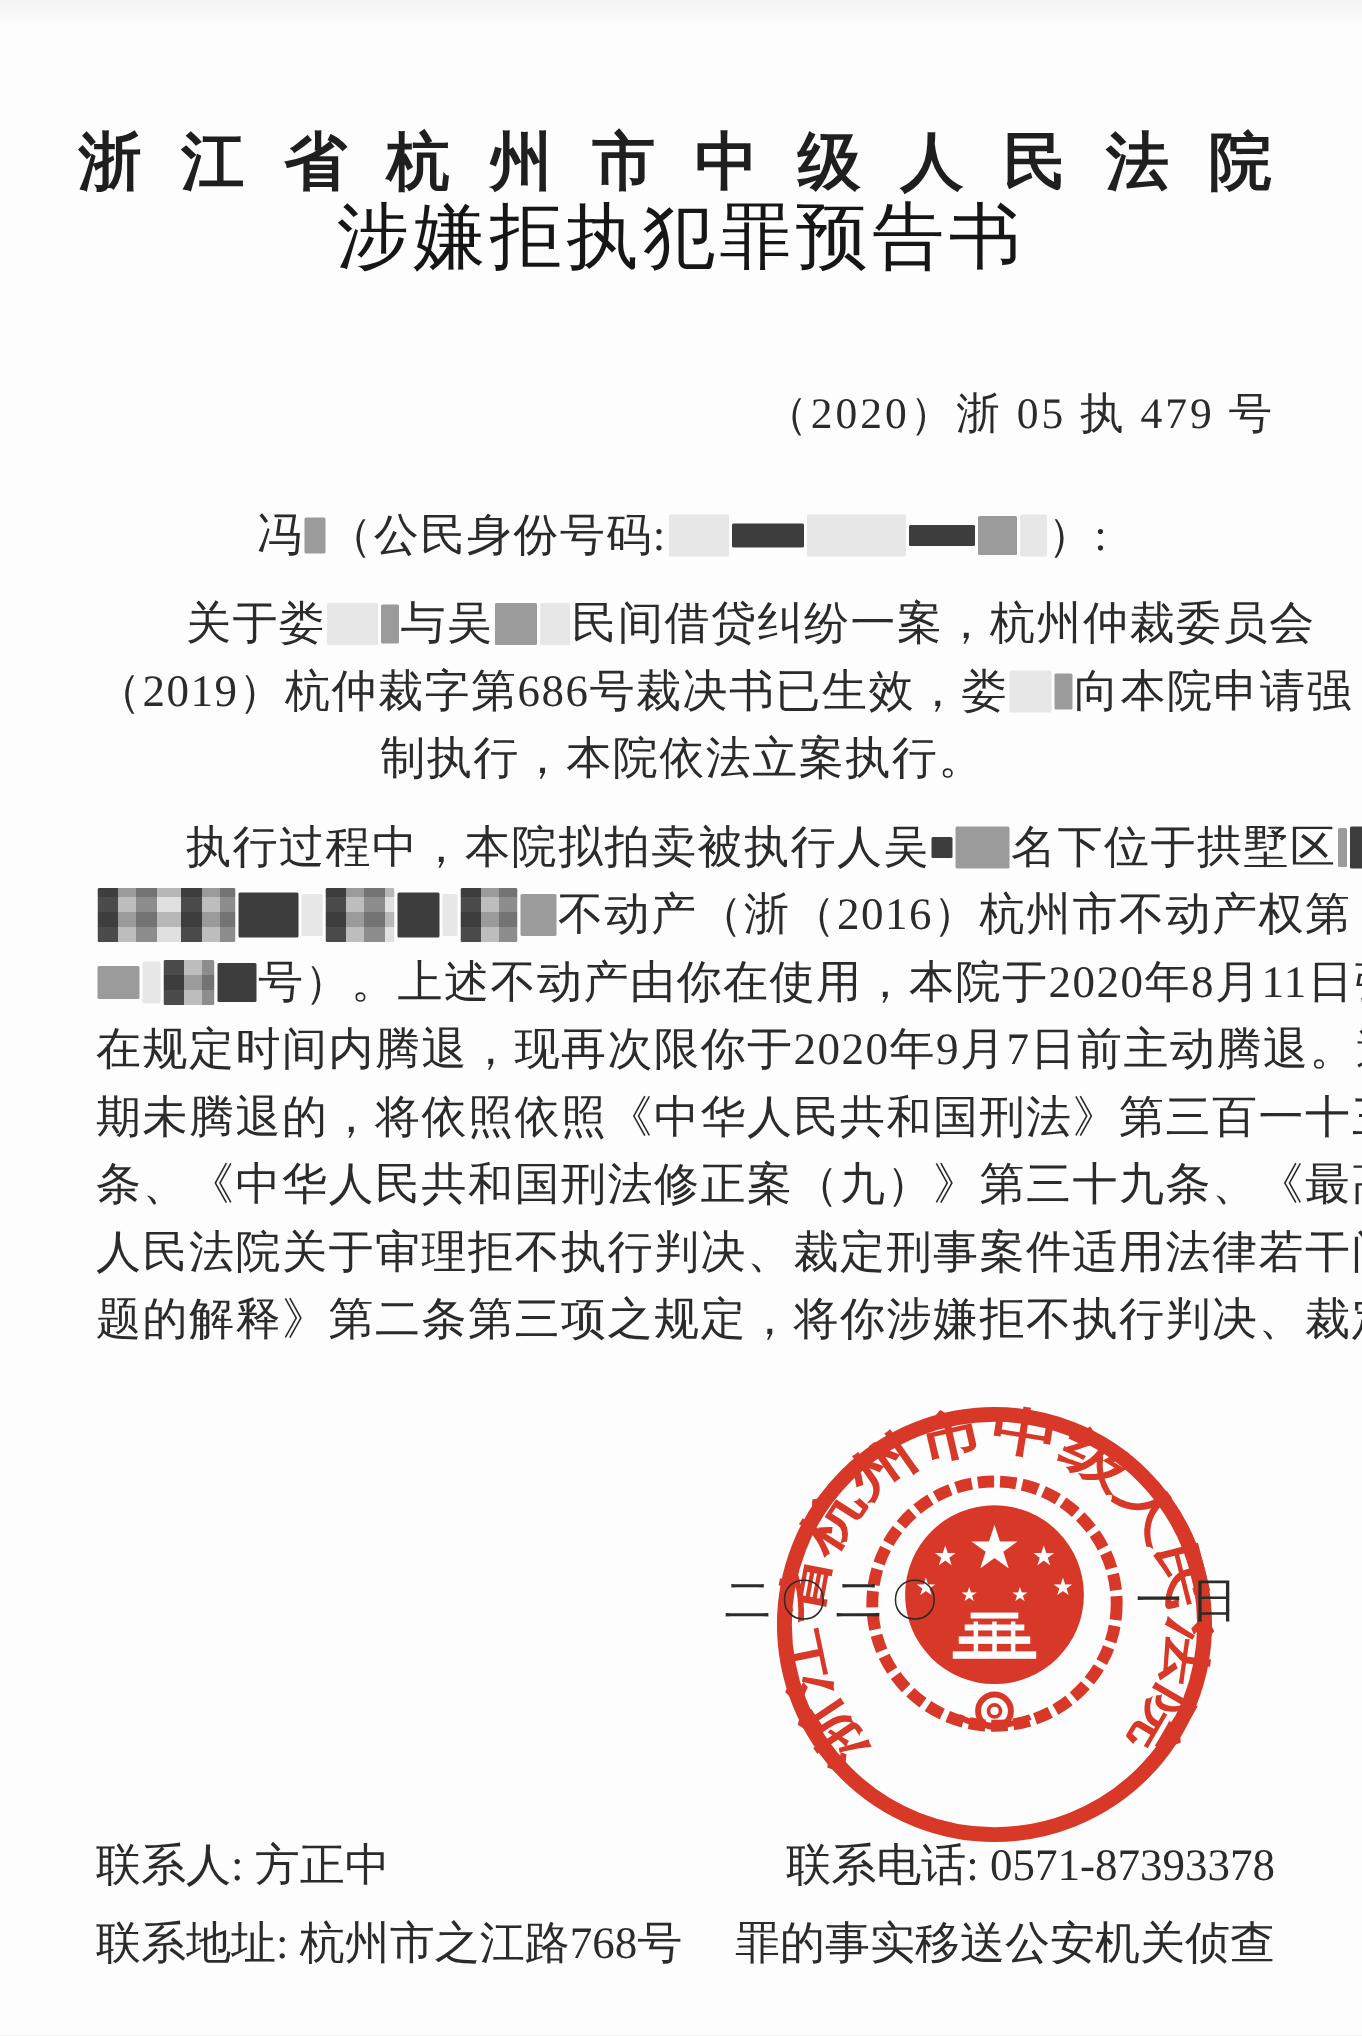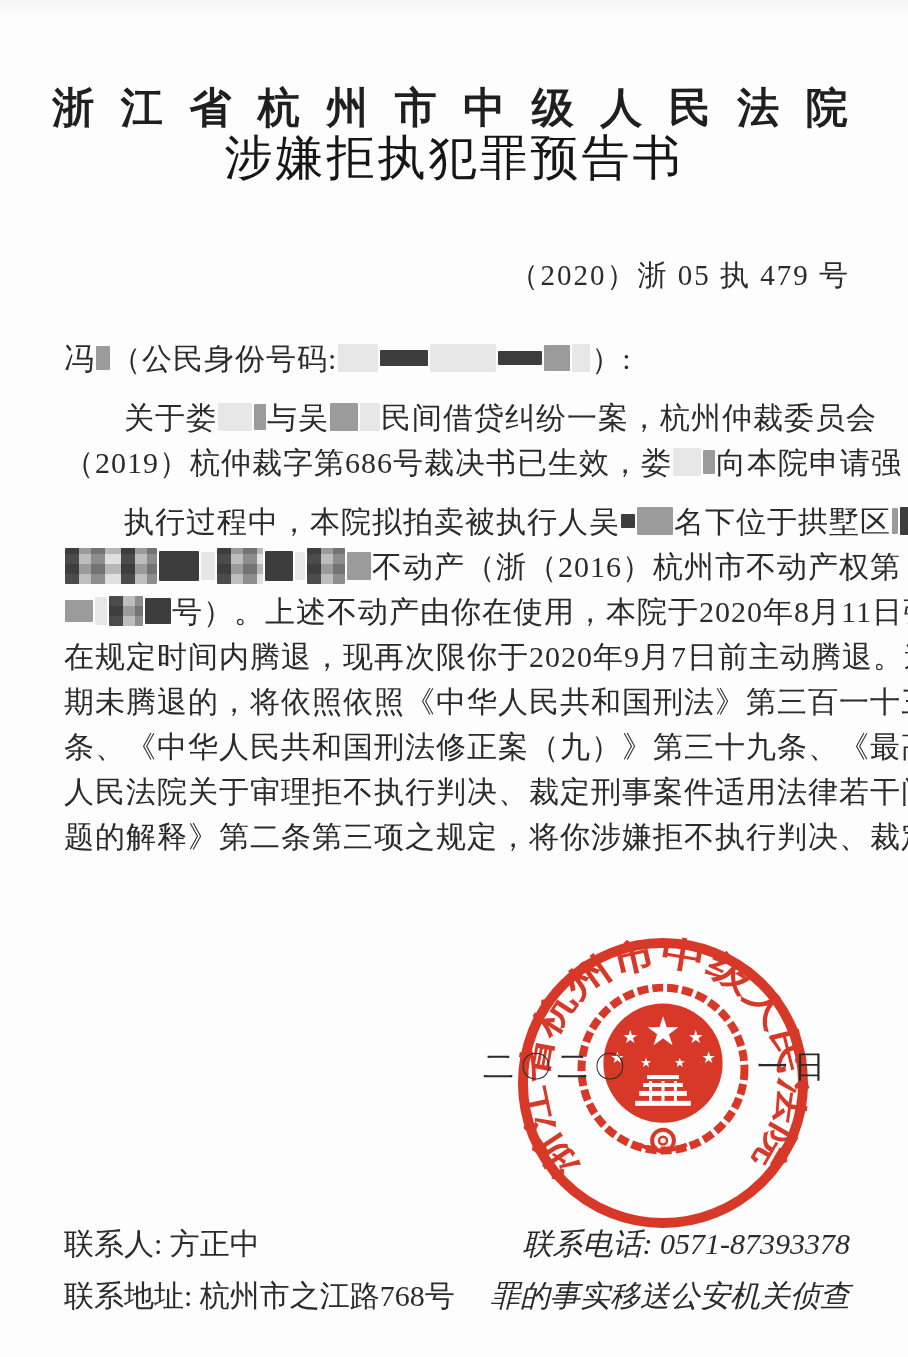--- a/index.html
+++ b/index.html
@@ -34,21 +34,21 @@
     letter-spacing:2px;
   }
   .body-text{
     position:absolute;top:332px;left:64px;width:782px;
     font-size:30px;
     line-height:45px;
     letter-spacing:1px;
   }
   .para{margin:0;}
   .para + .para{margin-top:14px;}
-  .line{white-space:nowrap;height:45px;}
+  .line{white-space:nowrap;height:45px;text-align:center;}
   .para.indent .line.first{padding-left:60px;}
   .t{vertical-align:middle;}
   .rd{
     display:inline-block;
     height:28px;width:30px;
     vertical-align:middle;
     margin:0 1px;
     border-radius:1px;
   }
   .rd-light{background:#e7e7e7;}
@@ -73,40 +73,41 @@
     width:298px;height:298px;
     z-index:2;
     opacity:.96;
   }
   .footer{
     position:absolute;top:1218px;left:64px;width:786px;
     font-size:30px;
     line-height:52px;
   }
   .footer-row{display:flex;justify-content:space-between;white-space:nowrap;}
-  .footer-right{text-align:right;font-style:italic;}
+  .footer-right{text-align:right;}
 </style>
 </head>
 <body>
 
 <div class="page">
 
   <div class="court-title">浙 江 省 杭 州 市 中 级 人 民 法 院</div>
 
   <div class="doc-title">涉嫌拒执犯罪预告书</div>
 
   <div class="case-number">（2020）浙 05 执 479 号</div>
 
   <div class="body-text">
       <div class="para">
         <div class="line first"><span class="t">冯</span><span class="rd rd-gray" style="width: 14px; height: 24px;"></span><span class="t">（公民身份号码:</span><span class="rd rd-light" style="width: 40px;"></span><span class="rd rd-dark" style="width: 48px; height: 16px;"></span><span class="rd rd-light" style="width: 66px;"></span><span class="rd rd-dark" style="width: 44px; height: 14px;"></span><span class="rd rd-gray" style="width: 26px; height: 26px;"></span><span class="rd rd-light" style="width: 18px;"></span><span class="t">）:</span></div>
       </div>
       <div class="para indent">
         <div class="line first"><span class="t">关于娄</span><span class="rd rd-light" style="width: 34px;"></span><span class="rd rd-gray" style="width: 12px; height: 26px;"></span><span class="t">与吴</span><span class="rd rd-gray" style="width: 28px;"></span><span class="rd rd-light" style="width: 20px;"></span><span class="t">民间借贷纠纷一案，杭州仲裁委员会</span></div>
         <div class="line"><span class="t">（2019）杭仲裁字第686号裁决书已生效，娄</span><span class="rd rd-light" style="width: 28px;"></span><span class="rd rd-gray" style="width: 12px; height: 24px;"></span><span class="t">向本院申请强</span></div>
+        <div class="line"><span class="t">制执行，本院依法立案执行。</span></div>
       </div>
       <div class="para indent">
         <div class="line first"><span class="t">执行过程中，本院拟拍卖被执行人吴</span><span class="rd rd-dark" style="width: 14px; height: 14px;"></span><span class="rd rd-gray" style="width: 36px;"></span><span class="t">名下位于拱墅区</span><span class="rd rd-gray" style="width: 6px; height: 26px;"></span><span class="rd rd-dark" style="width: 26px;"></span></div>
         <div class="line"><span class="rd rd-mosaic" style="width: 92px; height: 36px;"></span><span class="rd rd-dark" style="width: 40px; height: 30px;"></span><span class="rd rd-light" style="width: 14px;"></span><span class="rd rd-mosaic" style="width: 46px; height: 36px;"></span><span class="rd rd-dark" style="width: 28px; height: 30px;"></span><span class="rd rd-light" style="width: 10px;"></span><span class="rd rd-mosaic" style="width: 38px; height: 36px;"></span><span class="rd rd-gray" style="width: 24px;"></span><span class="t">不动产（浙（2016）杭州市不动产权第</span></div>
         <div class="line"><span class="rd rd-gray" style="width: 28px; height: 22px;"></span><span class="rd rd-light" style="width: 12px;"></span><span class="rd rd-mosaic" style="width: 34px; height: 30px;"></span><span class="rd rd-dark" style="width: 26px; height: 26px;"></span><span class="t">号）。上述不动产由你在使用，本院于2020年8月11日张</span></div>
         <div class="line"><span class="t">在规定时间内腾退，现再次限你于2020年9月7日前主动腾退。逾</span></div>
         <div class="line"><span class="t">期未腾退的，将依照依照《中华人民共和国刑法》第三百一十三</span></div>
         <div class="line"><span class="t">条、《中华人民共和国刑法修正案（九）》第三十九条、《最高</span></div>
         <div class="line"><span class="t">人民法院关于审理拒不执行判决、裁定刑事案件适用法律若干问</span></div>
         <div class="line"><span class="t">题的解释》第二条第三项之规定，将你涉嫌拒不执行判决、裁定</span></div>

